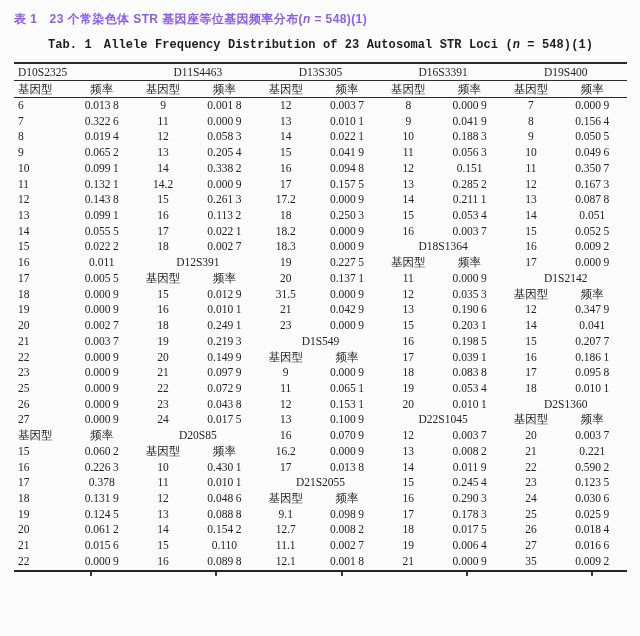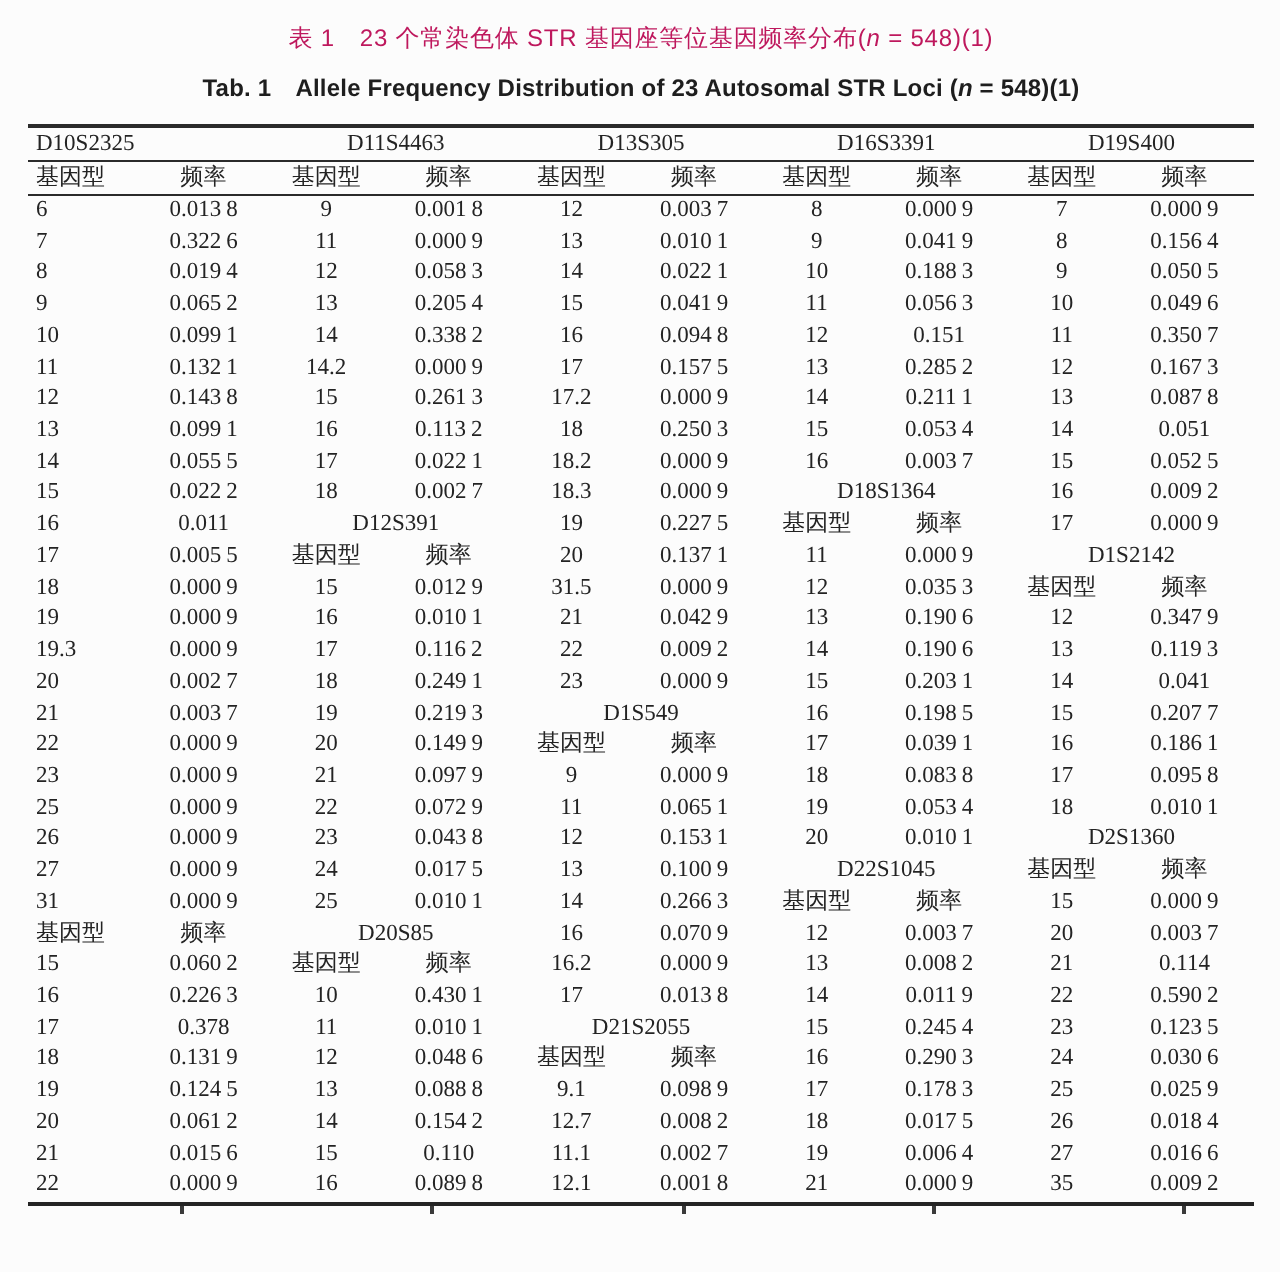--- a/index.html
+++ b/index.html
@@ -3,25 +3,25 @@
 <meta charset="utf-8">
 <style>
   html,body{margin:0;padding:0;}
   body{
     width:640px;height:636px;background:#fcfcfc;color:#232323;
     font-family:"Liberation Serif","DejaVu Serif",serif;
     -webkit-font-smoothing:antialiased;overflow:hidden;
   }
   .page{box-sizing:border-box;width:640px;height:636px;padding:11px 13px 0 14px;}
   .title-zh{
-    text-align:center;font-family:"Liberation Sans","DejaVu Sans",sans-serif;
-    font-weight:normal;font-size:12px;letter-spacing:.4px;margin:0 0 8px 0;color:#be185d;
+    font-family:"Liberation Sans","DejaVu Sans",sans-serif;
+    font-weight:bold;font-size:12px;letter-spacing:.4px;margin:0 0 8px 0;color:#8b5cf6;
   }
   .title-en{
-    text-align:center;font-family:Liberation Sans, sans-serif;
+    text-align:center;font-family:Liberation Mono, monospace;
     font-weight:bold;font-size:12px;letter-spacing:.1px;margin:0 0 9px 0;color:#1e1e1e;
   }
   .title-var{font-style:italic;}
   .twrap{position:relative;width:613px;}
   table{
     width:613px;border-collapse:collapse;table-layout:fixed;
     border-top:2px solid #2b2b2b;border-bottom:3px double transparent;
     border-bottom:2.5px solid #242424;
     font-size:11.5px;
   }
@@ -245,32 +245,20 @@
             <td class="g">16</td>
             <td class="f">0.010<span class="dg">1</span></td>
             <td class="g">21</td>
             <td class="f">0.042<span class="dg">9</span></td>
             <td class="g">13</td>
             <td class="f">0.190<span class="dg">6</span></td>
             <td class="g">12</td>
             <td class="f">0.347<span class="dg">9</span></td>
           </tr>
           <tr>
-            <td class="g left">19.3</td>
-            <td class="f">0.000<span class="dg">9</span></td>
-            <td class="g">17</td>
-            <td class="f">0.116<span class="dg">2</span></td>
-            <td class="g">22</td>
-            <td class="f">0.009<span class="dg">2</span></td>
-            <td class="g">14</td>
-            <td class="f">0.190<span class="dg">6</span></td>
-            <td class="g">13</td>
-            <td class="f">0.119<span class="dg">3</span></td>
-          </tr>
-          <tr>
             <td class="g left">20</td>
             <td class="f">0.002<span class="dg">7</span></td>
             <td class="g">18</td>
             <td class="f">0.249<span class="dg">1</span></td>
             <td class="g">23</td>
             <td class="f">0.000<span class="dg">9</span></td>
             <td class="g">15</td>
             <td class="f">0.203<span class="dg">1</span></td>
             <td class="g">14</td>
             <td class="f">0.041</td>
@@ -338,53 +326,41 @@
             <td class="f">0.000<span class="dg">9</span></td>
             <td class="g">24</td>
             <td class="f">0.017<span class="dg">5</span></td>
             <td class="g">13</td>
             <td class="f">0.100<span class="dg">9</span></td>
             <td colspan="2" class="locus">D22S1045</td>
             <td class="sub">基因型</td>
             <td class="sub">频率</td>
           </tr>
           <tr>
-            <td class="g left">31</td>
-            <td class="f">0.000<span class="dg">9</span></td>
-            <td class="g">25</td>
-            <td class="f">0.010<span class="dg">1</span></td>
-            <td class="g">14</td>
-            <td class="f">0.266<span class="dg">3</span></td>
-            <td class="sub">基因型</td>
-            <td class="sub">频率</td>
-            <td class="g">15</td>
-            <td class="f">0.000<span class="dg">9</span></td>
-          </tr>
-          <tr>
             <td class="sub left">基因型</td>
             <td class="sub">频率</td>
             <td colspan="2" class="locus">D20S85</td>
             <td class="g">16</td>
             <td class="f">0.070<span class="dg">9</span></td>
             <td class="g">12</td>
             <td class="f">0.003<span class="dg">7</span></td>
             <td class="g">20</td>
             <td class="f">0.003<span class="dg">7</span></td>
           </tr>
           <tr>
             <td class="g left">15</td>
             <td class="f">0.060<span class="dg">2</span></td>
             <td class="sub">基因型</td>
             <td class="sub">频率</td>
             <td class="g">16.2</td>
             <td class="f">0.000<span class="dg">9</span></td>
             <td class="g">13</td>
             <td class="f">0.008<span class="dg">2</span></td>
             <td class="g">21</td>
-            <td class="f">0.114</td>
+            <td class="f">0.221</td>
           </tr>
           <tr>
             <td class="g left">16</td>
             <td class="f">0.226<span class="dg">3</span></td>
             <td class="g">10</td>
             <td class="f">0.430<span class="dg">1</span></td>
             <td class="g">17</td>
             <td class="f">0.013<span class="dg">8</span></td>
             <td class="g">14</td>
             <td class="f">0.011<span class="dg">9</span></td>

